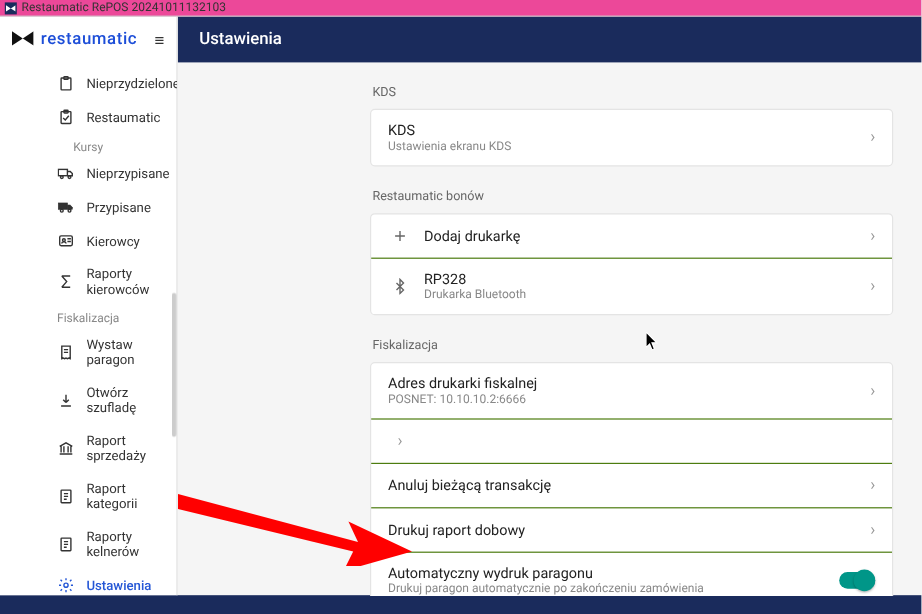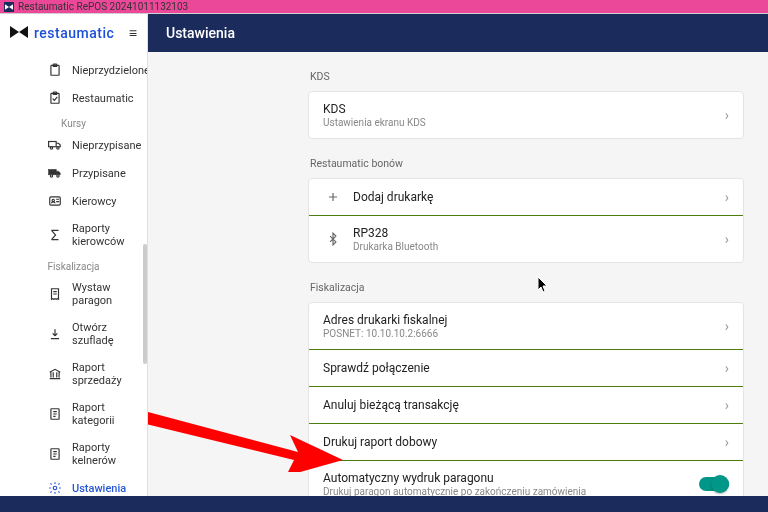--- a/index.html
+++ b/index.html
@@ -243,23 +243,20 @@
         <div class="group-label">Fiskalizacja</div>
         <div class="card">
           <div class="row">
             <div class="row-body">
               <div class="row-title">Adres drukarki fiskalnej</div>
               <div class="row-sub">POSNET: 10.10.10.2:6666</div>
             </div>
             <span class="chevron">›</span>
           </div>
           <div class="row">
-            <div class="row-body">
-              <div class="row-title">Sprawdź połączenie</div>
-            </div>
             <span class="chevron">›</span>
           </div>
           <div class="row">
             <div class="row-body">
               <div class="row-title">Anuluj bieżącą transakcję</div>
             </div>
             <span class="chevron">›</span>
           </div>
           <div class="row">
             <div class="row-body">

